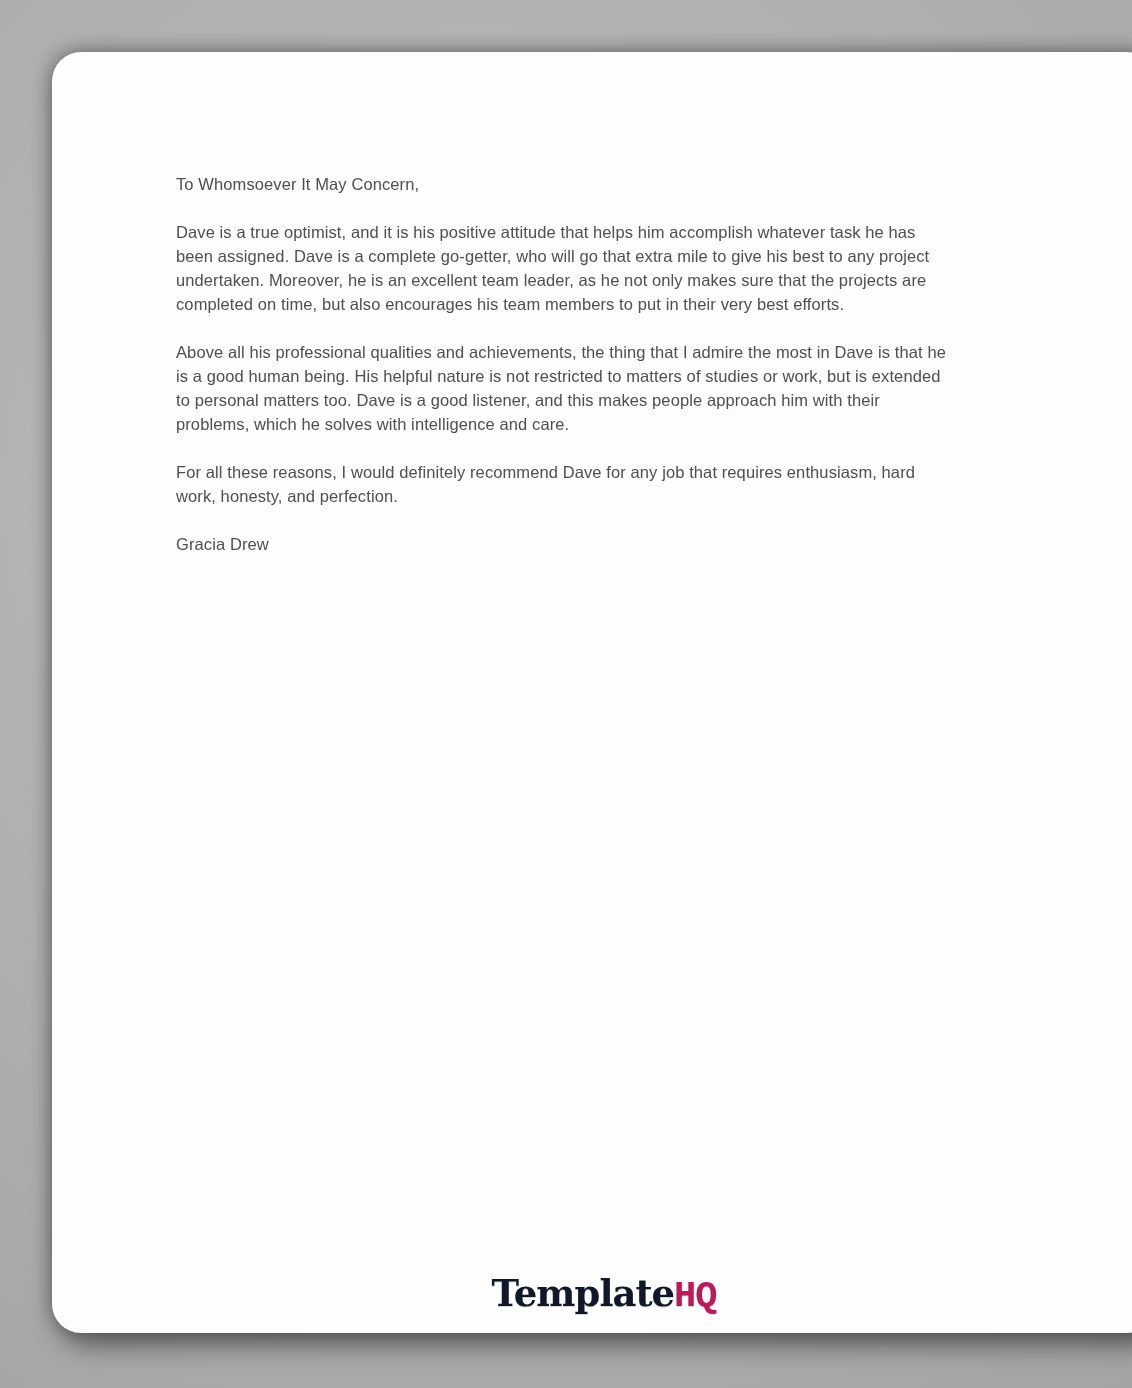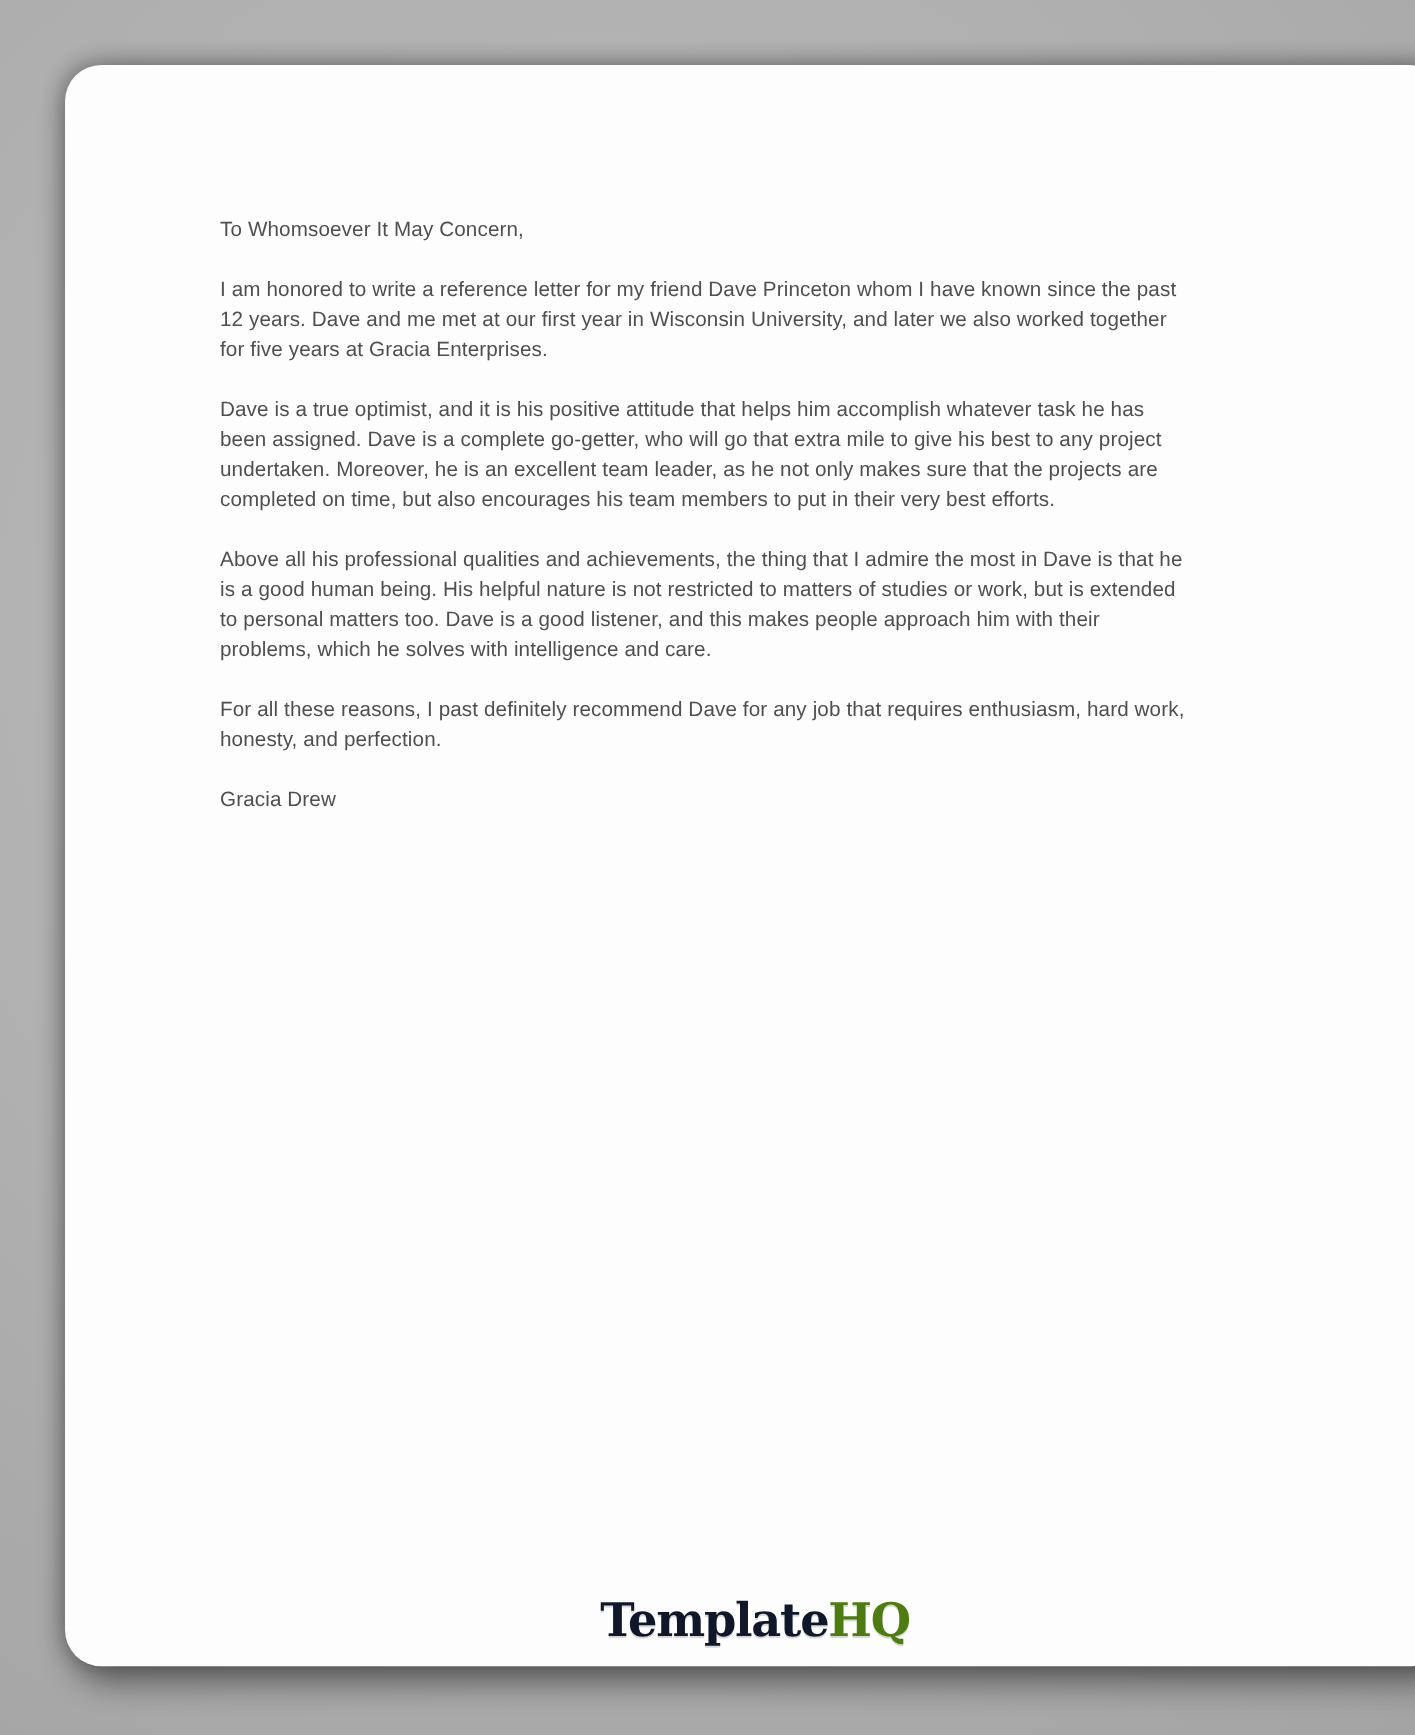--- a/index.html
+++ b/index.html
@@ -60,25 +60,24 @@
   .logo-part-red  { text-shadow: 0 1px 0 rgba(0,0,0,0.15); }
 </style>
 </head>
 <body>
 
 <div class="canvas">
   <div class="paper">
 
     <div class="letter-body">
       <p>To Whomsoever It May Concern,</p>
-      <p>I am honored to write a reference letter for my friend Dave Princeton whom I have known since the past 12 years. Dave and me met at our first year in Wisconsin University, and later we also worked together for five years at Gracia Enterprises.</p>
       <p>Dave is a true optimist, and it is his positive attitude that helps him accomplish whatever task he has been assigned. Dave is a complete go-getter, who will go that extra mile to give his best to any project undertaken. Moreover, he is an excellent team leader, as he not only makes sure that the projects are completed on time, but also encourages his team members to put in their very best efforts.</p>
       <p>Above all his professional qualities and achievements, the thing that I admire the most in Dave is that he is a good human being. His helpful nature is not restricted to matters of studies or work, but is extended to personal matters too. Dave is a good listener, and this makes people approach him with their problems, which he solves with intelligence and care.</p>
-      <p>For all these reasons, I past definitely recommend Dave for any job that requires enthusiasm, hard work, honesty, and perfection.</p>
+      <p>For all these reasons, I would definitely recommend Dave for any job that requires enthusiasm, hard work, honesty, and perfection.</p>
       <p>Gracia Drew</p>
     </div>
 
     <div class="footer-logo">
-      <span class="logo-part-blue" style="color: #0f172a;">Template</span><span class="logo-part-red" style="color: #4d7c0f;">HQ</span>
+      <span class="logo-part-blue" style="color: #0f172a;">Template</span><span class="logo-part-red" style="color: #be185d; font-family: Liberation Mono, monospace;">HQ</span>
     </div>
 
   </div>
 </div>
 
 </body></html>

